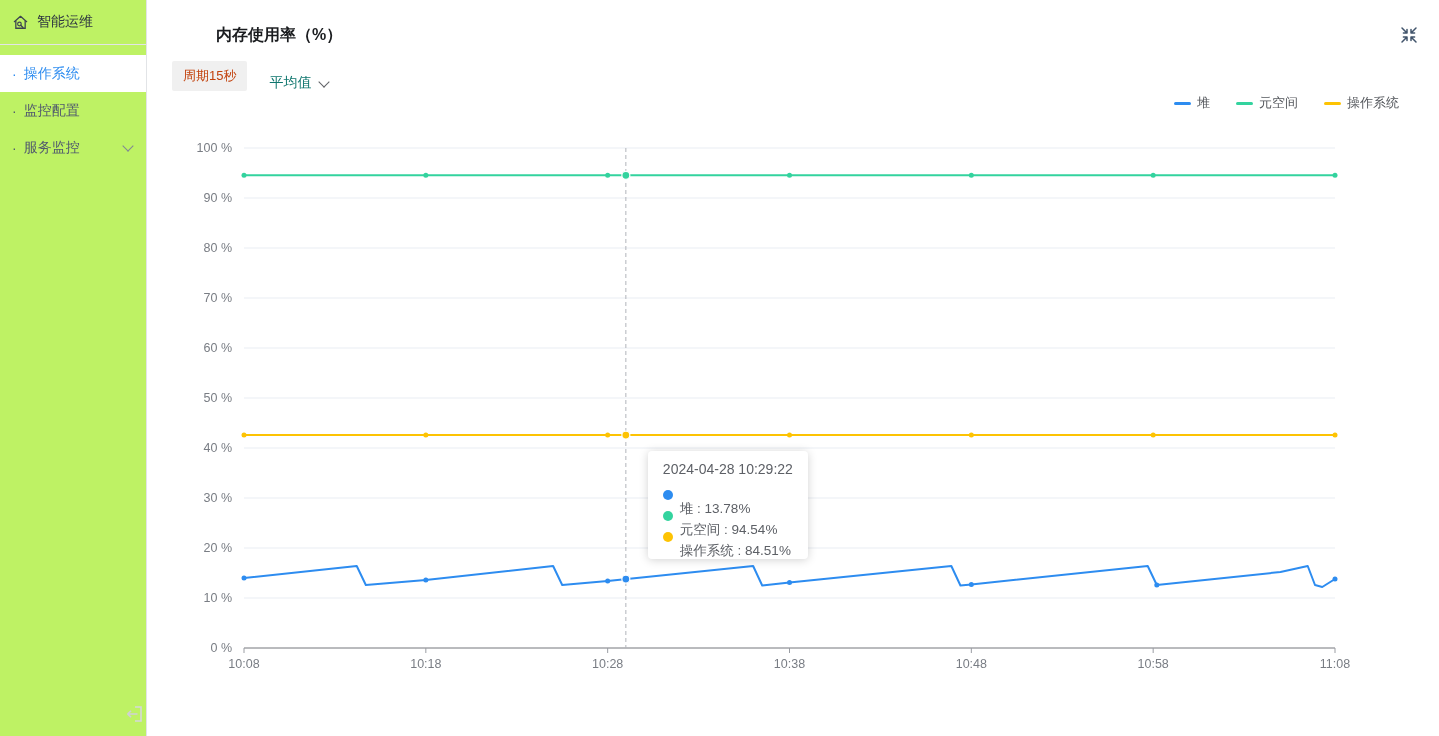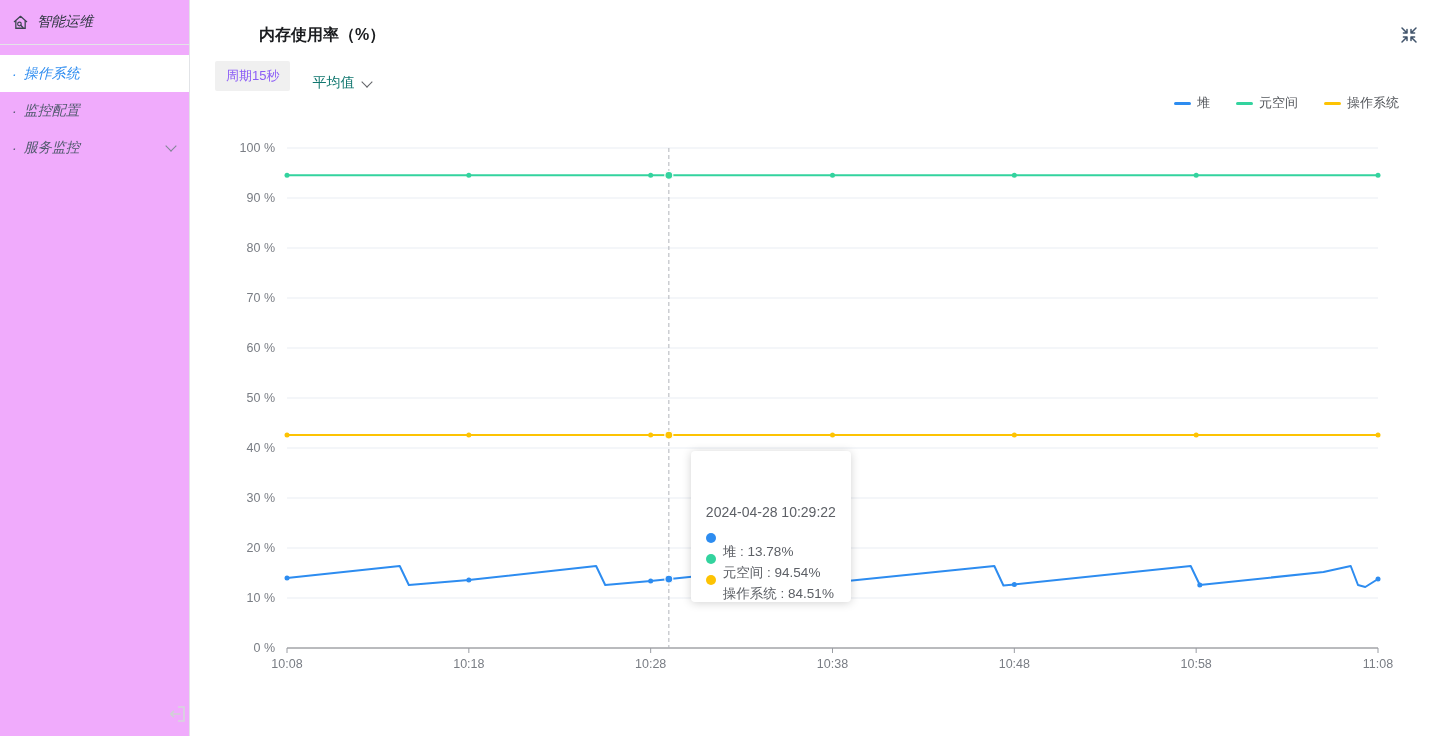--- a/index.html
+++ b/index.html
@@ -1,50 +1,50 @@
 <!DOCTYPE html>
 <html><head>
 <meta charset="utf-8">
 <style>
   * { margin:0; padding:0; box-sizing:border-box; }
   html,body { width:1439px; height:736px; overflow:hidden; }
   body { font-family:"Liberation Sans","DejaVu Sans",sans-serif; background:#fff; }
   #app { width:1439px; height:736px; display:flex; position:relative; }
 
   
-  .sidebar { width:190px; flex-shrink:0; background:#f0abfc; border-right:1px solid #e2e4e7; position:relative;font-style:italic; }
+  .sidebar { width:147px; flex-shrink:0; background:#bef264; border-right:1px solid #e2e4e7; position:relative; }
   .sidebar-header { height:45px; display:flex; align-items:center; gap:8px; padding:0 12px; border-bottom:1px solid #e2e4e7; }
   .sidebar-header-label { font-size:14px; color:#2f3741; }
   .menu { padding-top:10px; }
   .menu-item { height:37px; display:flex; align-items:center; padding:0 12px; font-size:14px; color:#515a6e; cursor:pointer; position:relative; }
   .menu-item .bullet { margin-right:7px; color:#515a6e; }
   .menu-item.active { background:#ffffff; color:#2d8cf0; }
   .menu-item.active .bullet { color:#2d8cf0; }
   .chev { display:inline-block; width:8px; height:8px; border-right:1.5px solid #808695; border-bottom:1.5px solid #808695; transform:rotate(45deg); }
   .menu-item .chev { position:absolute; right:14px; top:13px; }
   .sidebar-collapse { position:absolute; right:1px; bottom:11px; width:22px; height:22px; cursor:pointer; }
 
   
   .main { flex:1; position:relative; background:#fff; }
   .page-title { position:absolute; top:25px; left:25px; font-size:16px; font-weight:bold; color:#1a1c1f;margin-left:44px; }
   .fullscreen-btn { position:absolute; top:26px; right:21px; width:18px; height:18px; cursor:pointer; }
   .controls { position:absolute; top:60px; left:25px; display:flex; align-items:center; gap:22px; }
-  .chip { background:#f0f0f0; padding:6px 11px; font-size:13px; color:#8b5cf6; border-radius:2px; cursor:pointer; }
+  .chip { background:#f0f0f0; padding:6px 11px; font-size:13px; color:#c2410c; border-radius:2px; cursor:pointer; }
   .dropdown { display:flex; align-items:center; gap:9px; font-size:14px; color:#0f766e; cursor:pointer;margin-top:14px; }
   .dropdown .chev { border-color:#606266; margin-top:-3px; }
 
   .legend { position:absolute; top:94px; right:40px; display:flex; gap:26px; }
   .legend-item { display:flex; align-items:center; gap:6px; font-size:13px; color:#54575c; cursor:pointer; }
   .legend-swatch { width:17px; height:3px; border-radius:2px; }
 
   .chart-svg { position:absolute; left:0; top:0; }
 
   
   .tooltip { position:absolute; background:#fff; border-radius:4px; box-shadow:0 1px 10px rgba(0,0,0,0.18); padding:10px 15px 12px 15px; min-width:148px; z-index:5; }
-  .tooltip-title { font-size:14px; color:#5d6066; margin-bottom:7px; white-space:nowrap;margin-top:43px; }
+  .tooltip-title { font-size:14px; color:#5d6066; margin-bottom:7px; white-space:nowrap; }
   .tooltip-row { display:flex; align-items:center; gap:7px; height:21px; }
   .tooltip-dot { width:10px; height:10px; border-radius:50%; flex-shrink:0; }
   .tooltip-text { font-size:13.5px; color:#5d6066; white-space:nowrap;margin-top:28px; }
 </style>
 </head>
 <body>
 
 <div id="app">
 
   <div class="sidebar">

